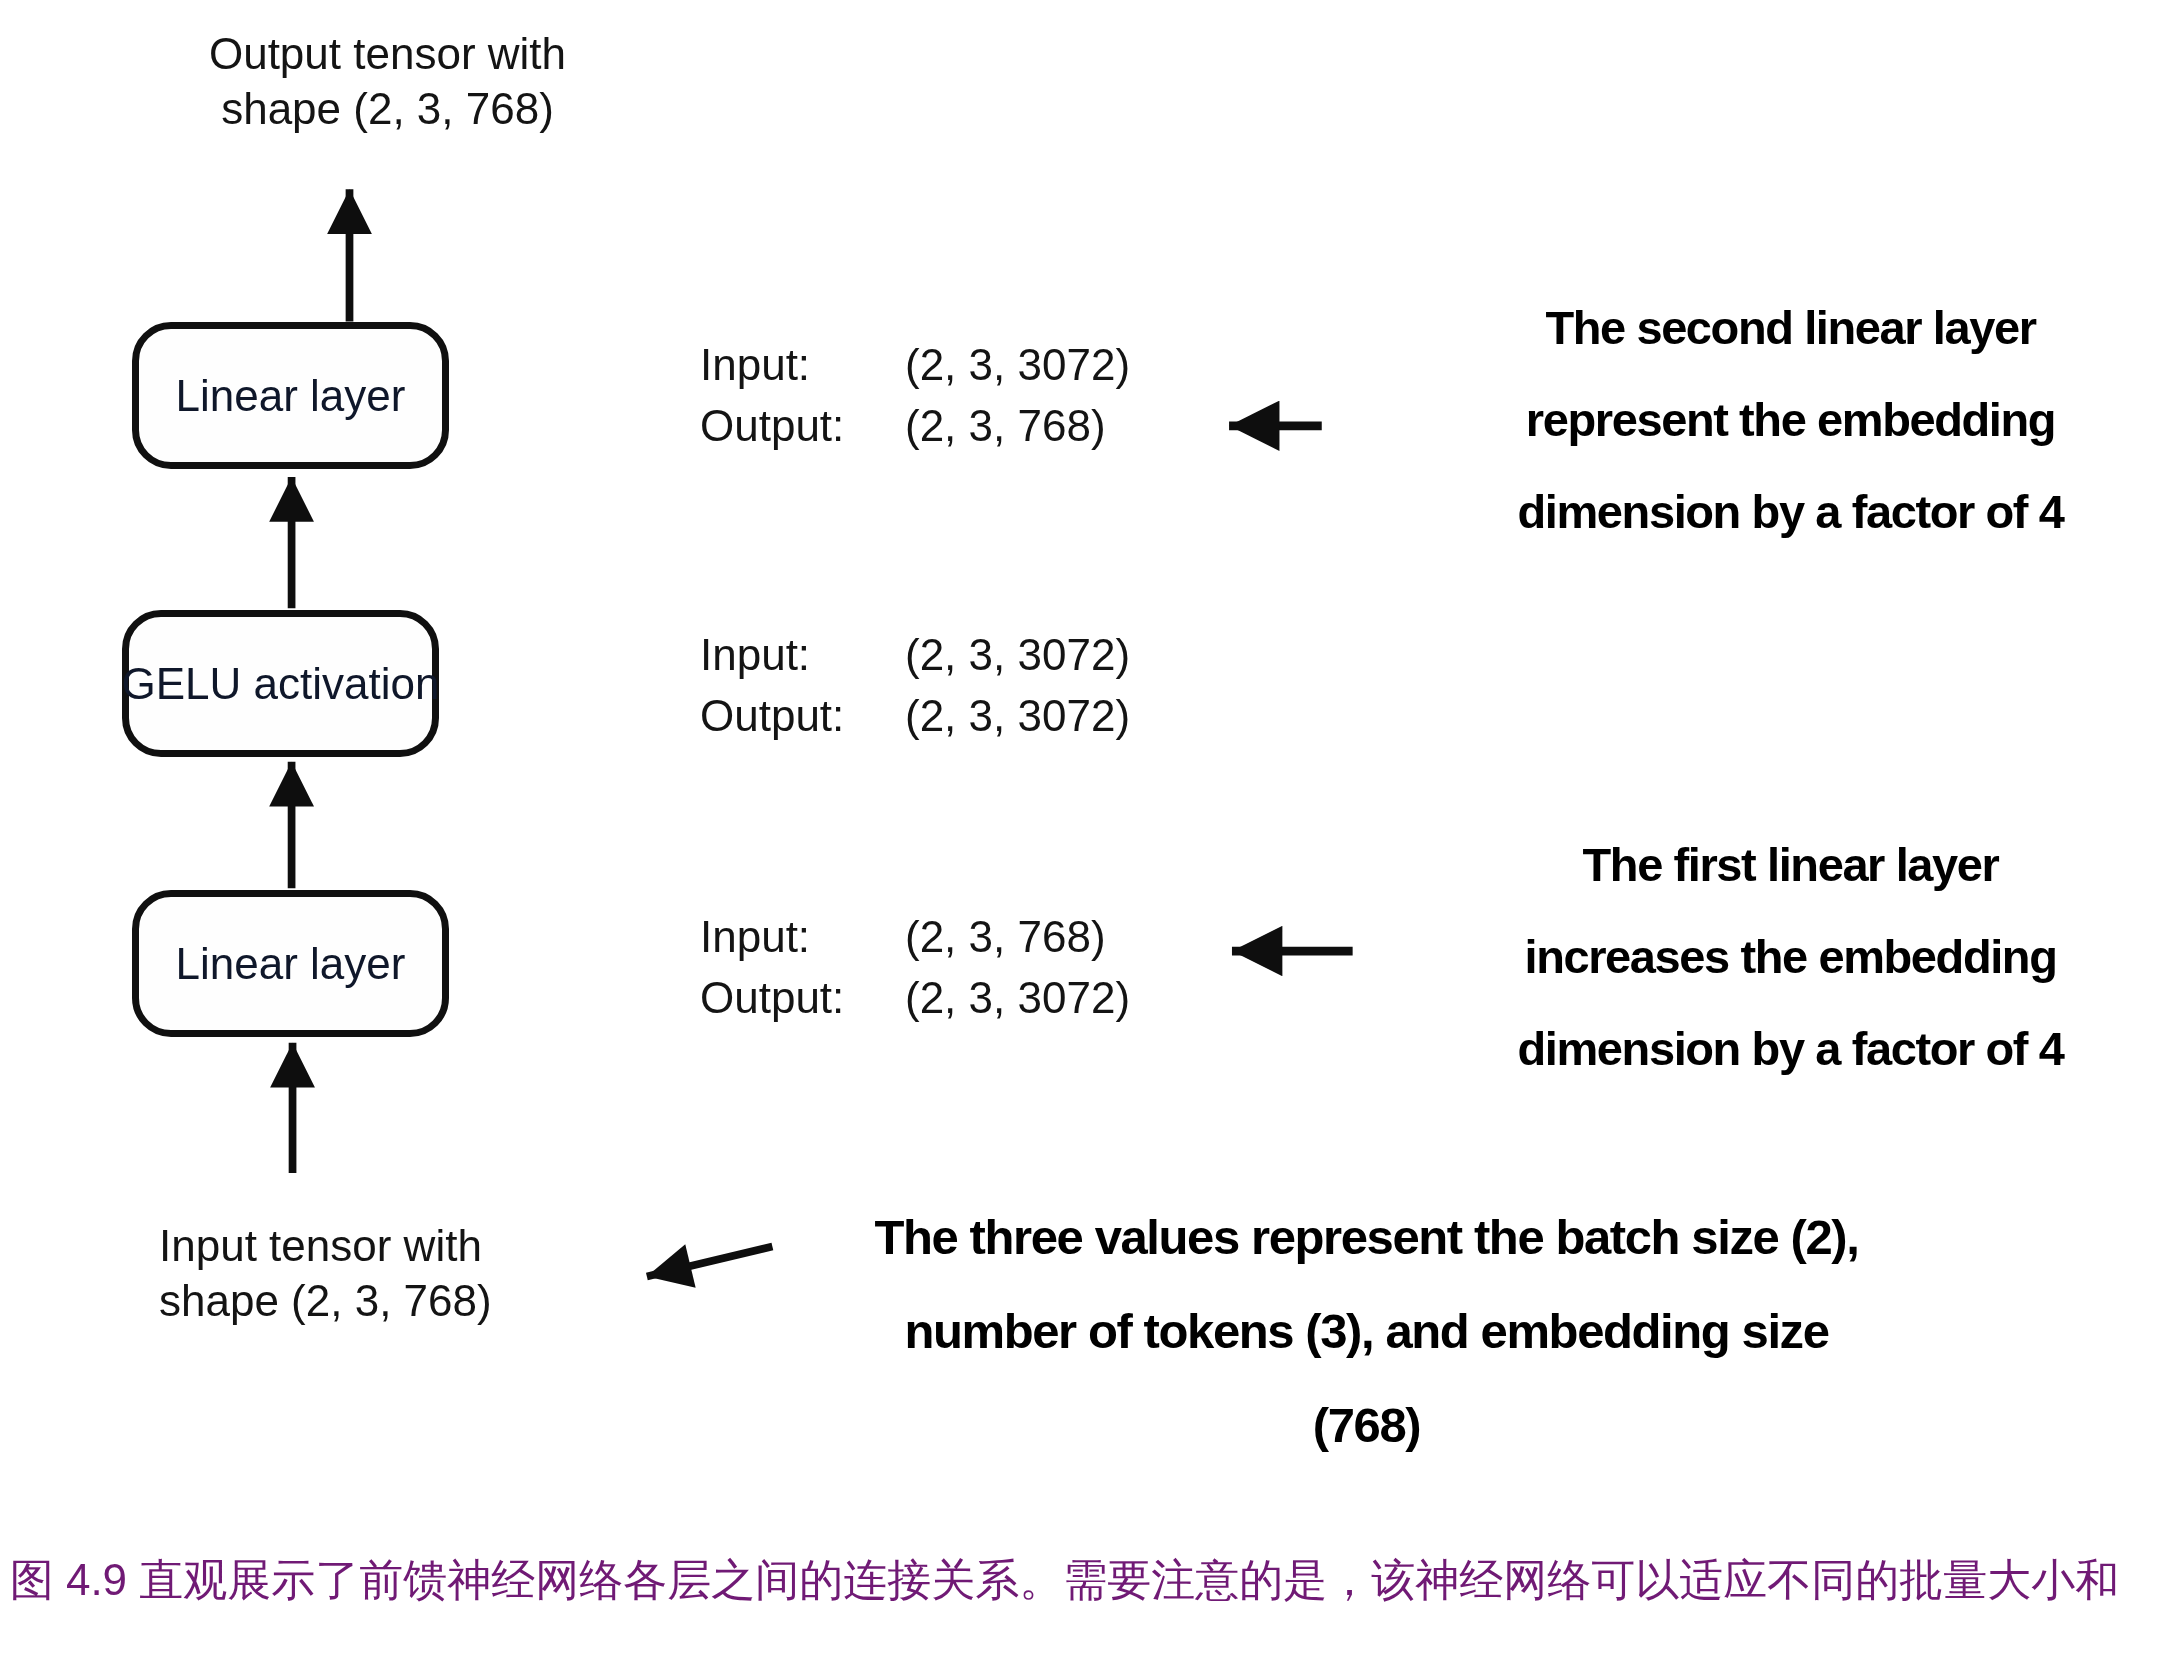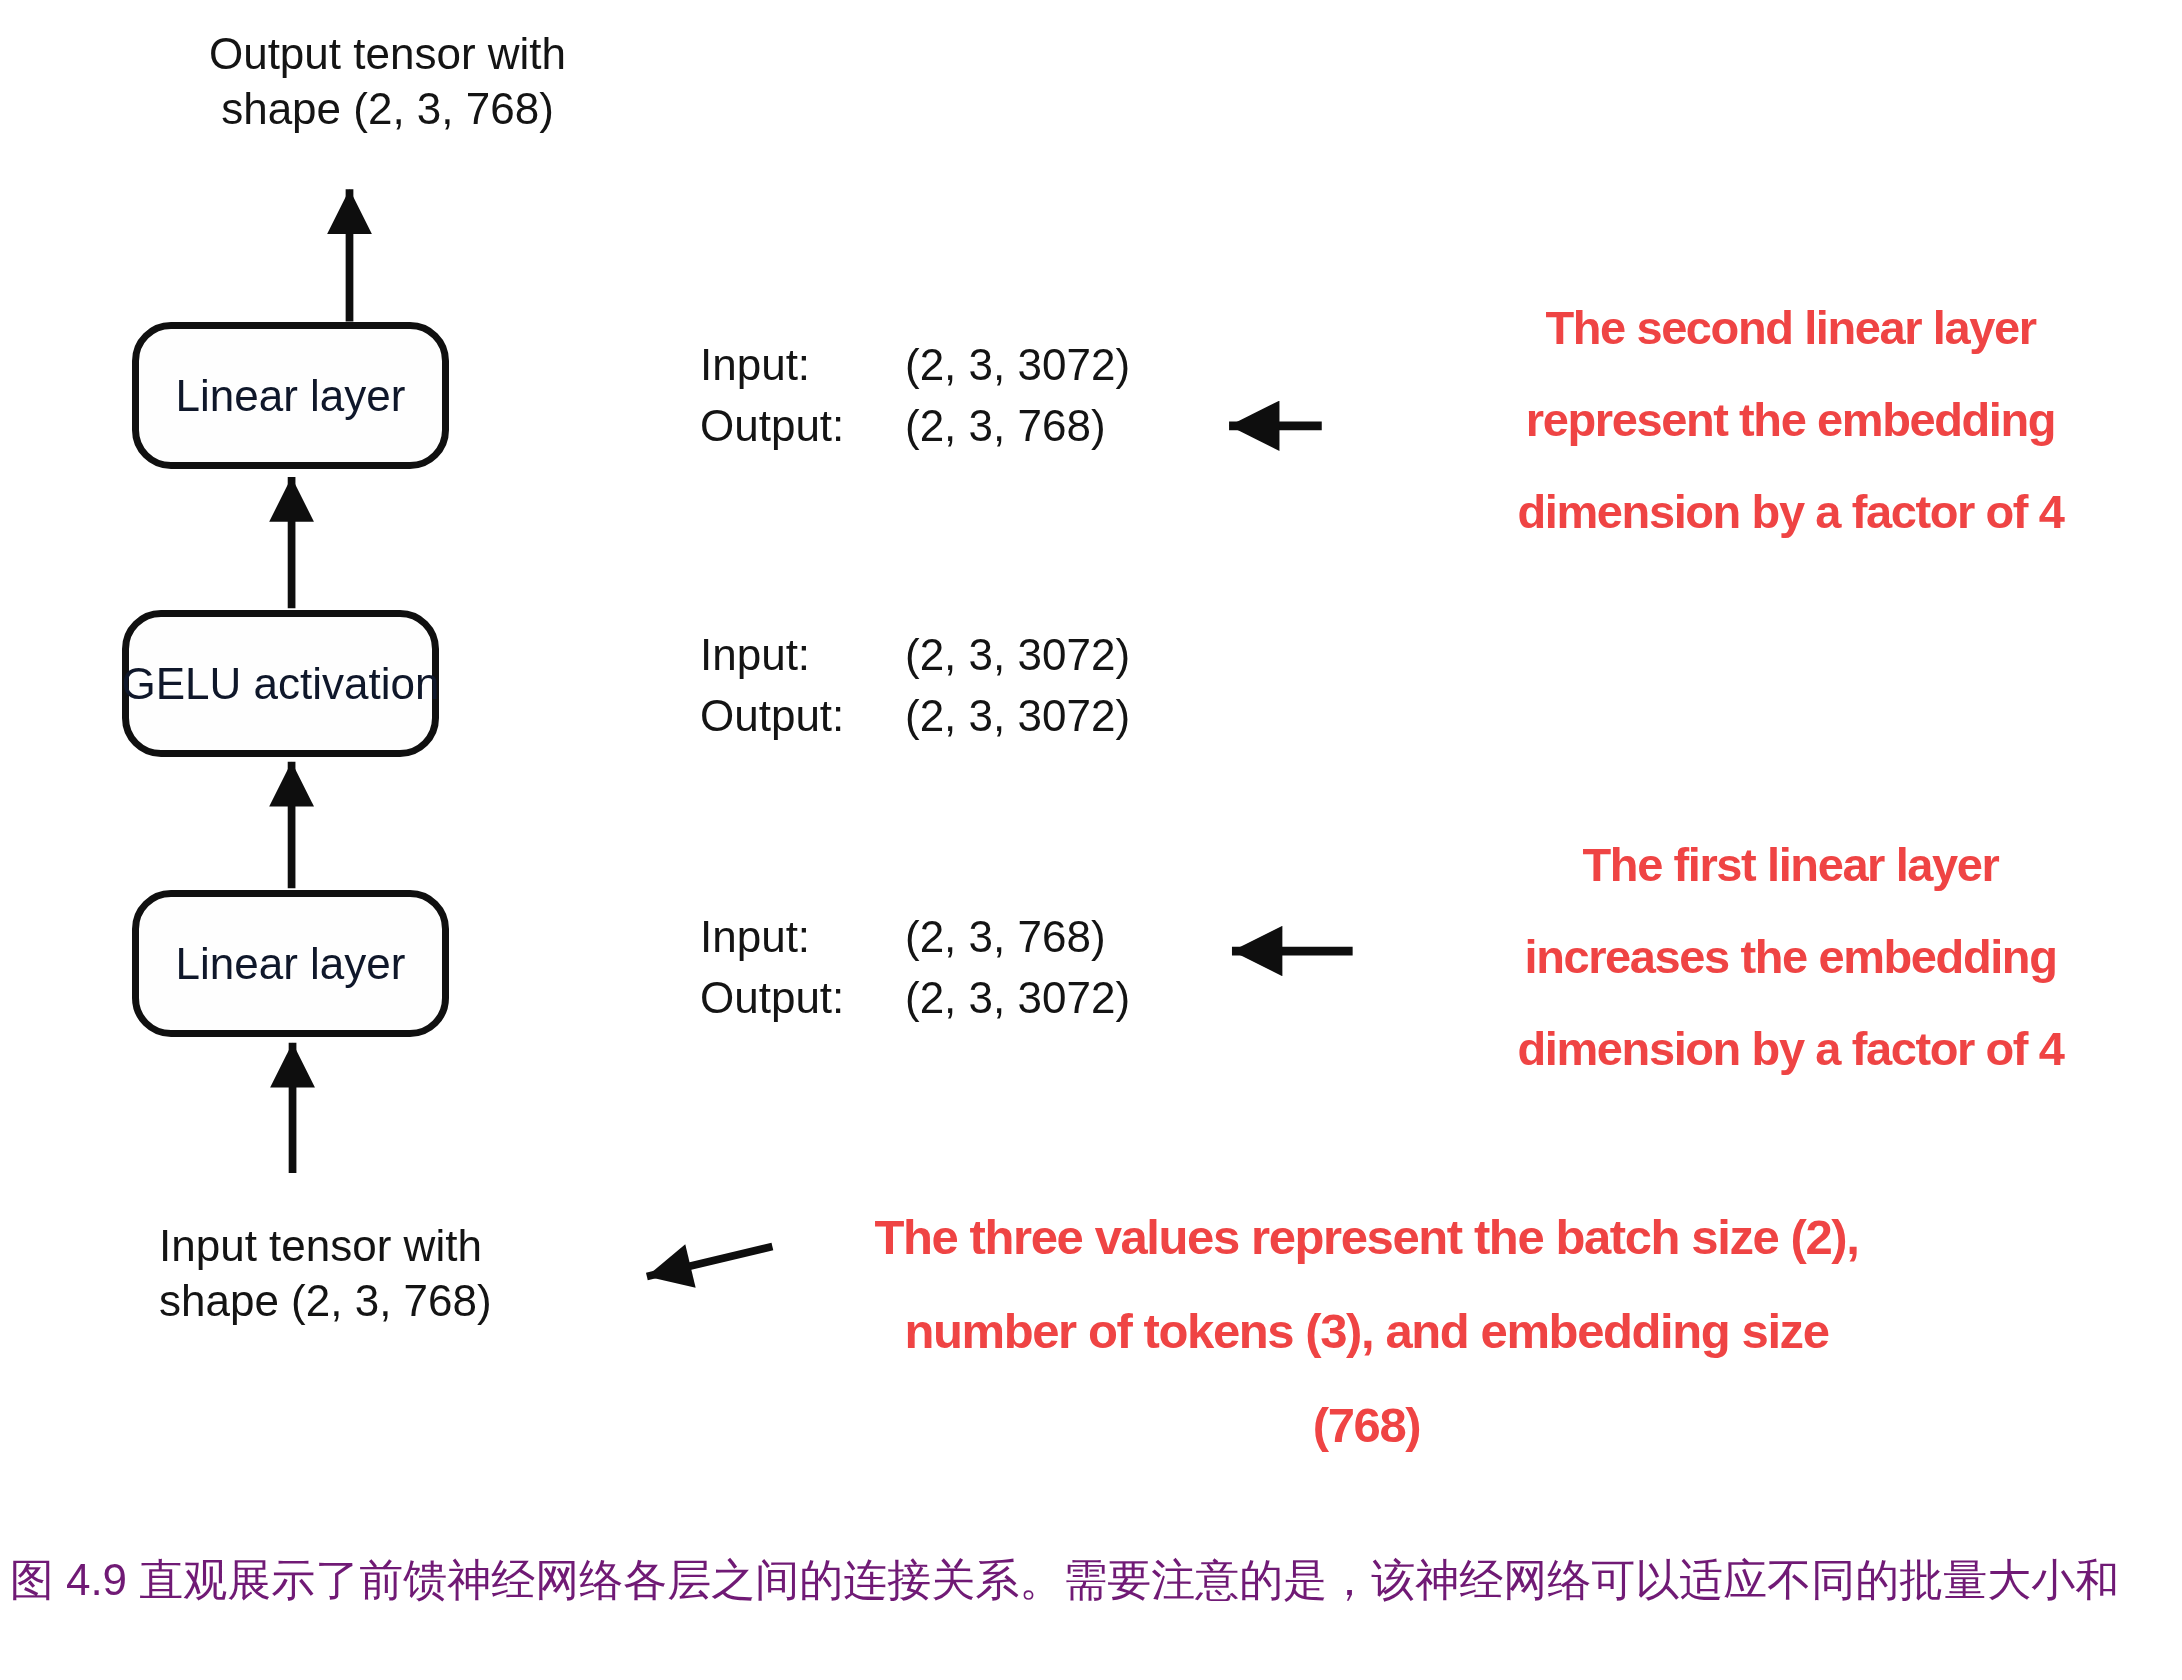--- a/index.html
+++ b/index.html
@@ -53,21 +53,21 @@
     color: #141414;
     white-space: nowrap;
   }
   .annot {
     position: absolute;
     font-weight: 700;
     font-size: 47px;
     line-height: 92px;
     letter-spacing: -1.4px;
     text-align: center;
-    color: #ef4444;
+    color: #000000;
     white-space: nowrap;
   }
   .annot.bottom { font-size: 49px; line-height: 94px; }
   .caption {
     position: absolute;
     left: 9.7px;
     top: 1547px;
     width: 2170px;
     font-size: 44px;
     line-height: 65px;

